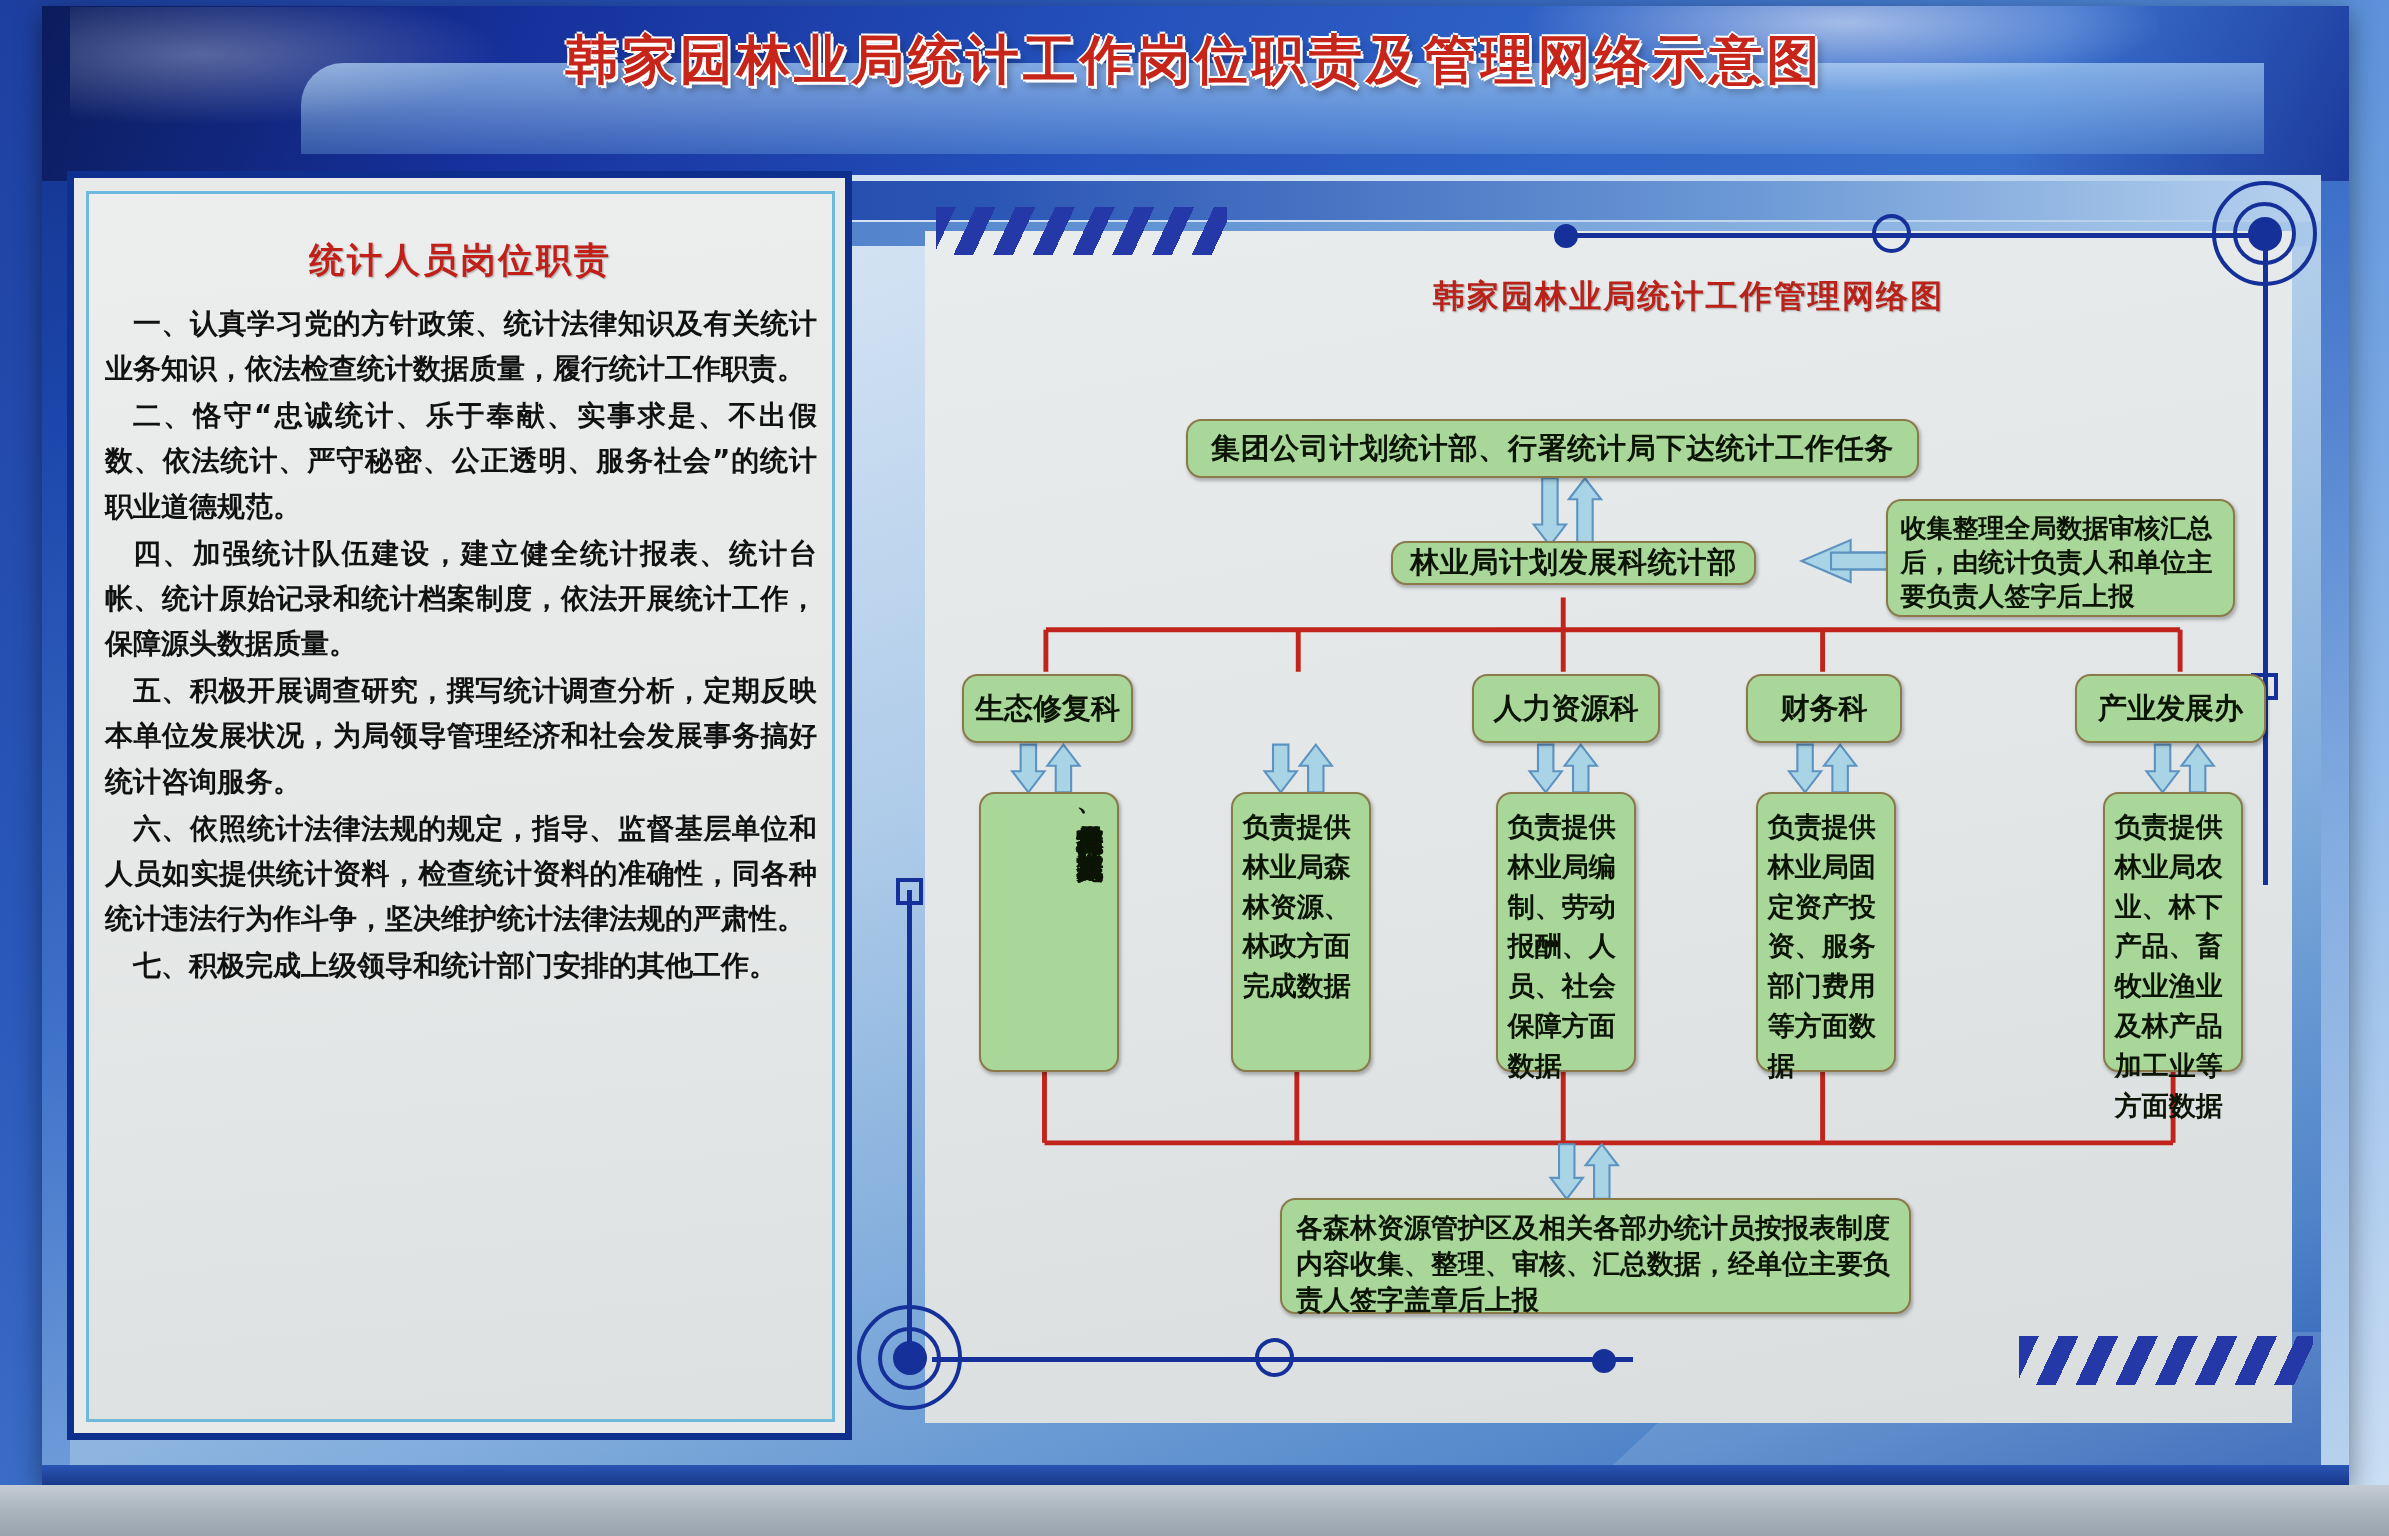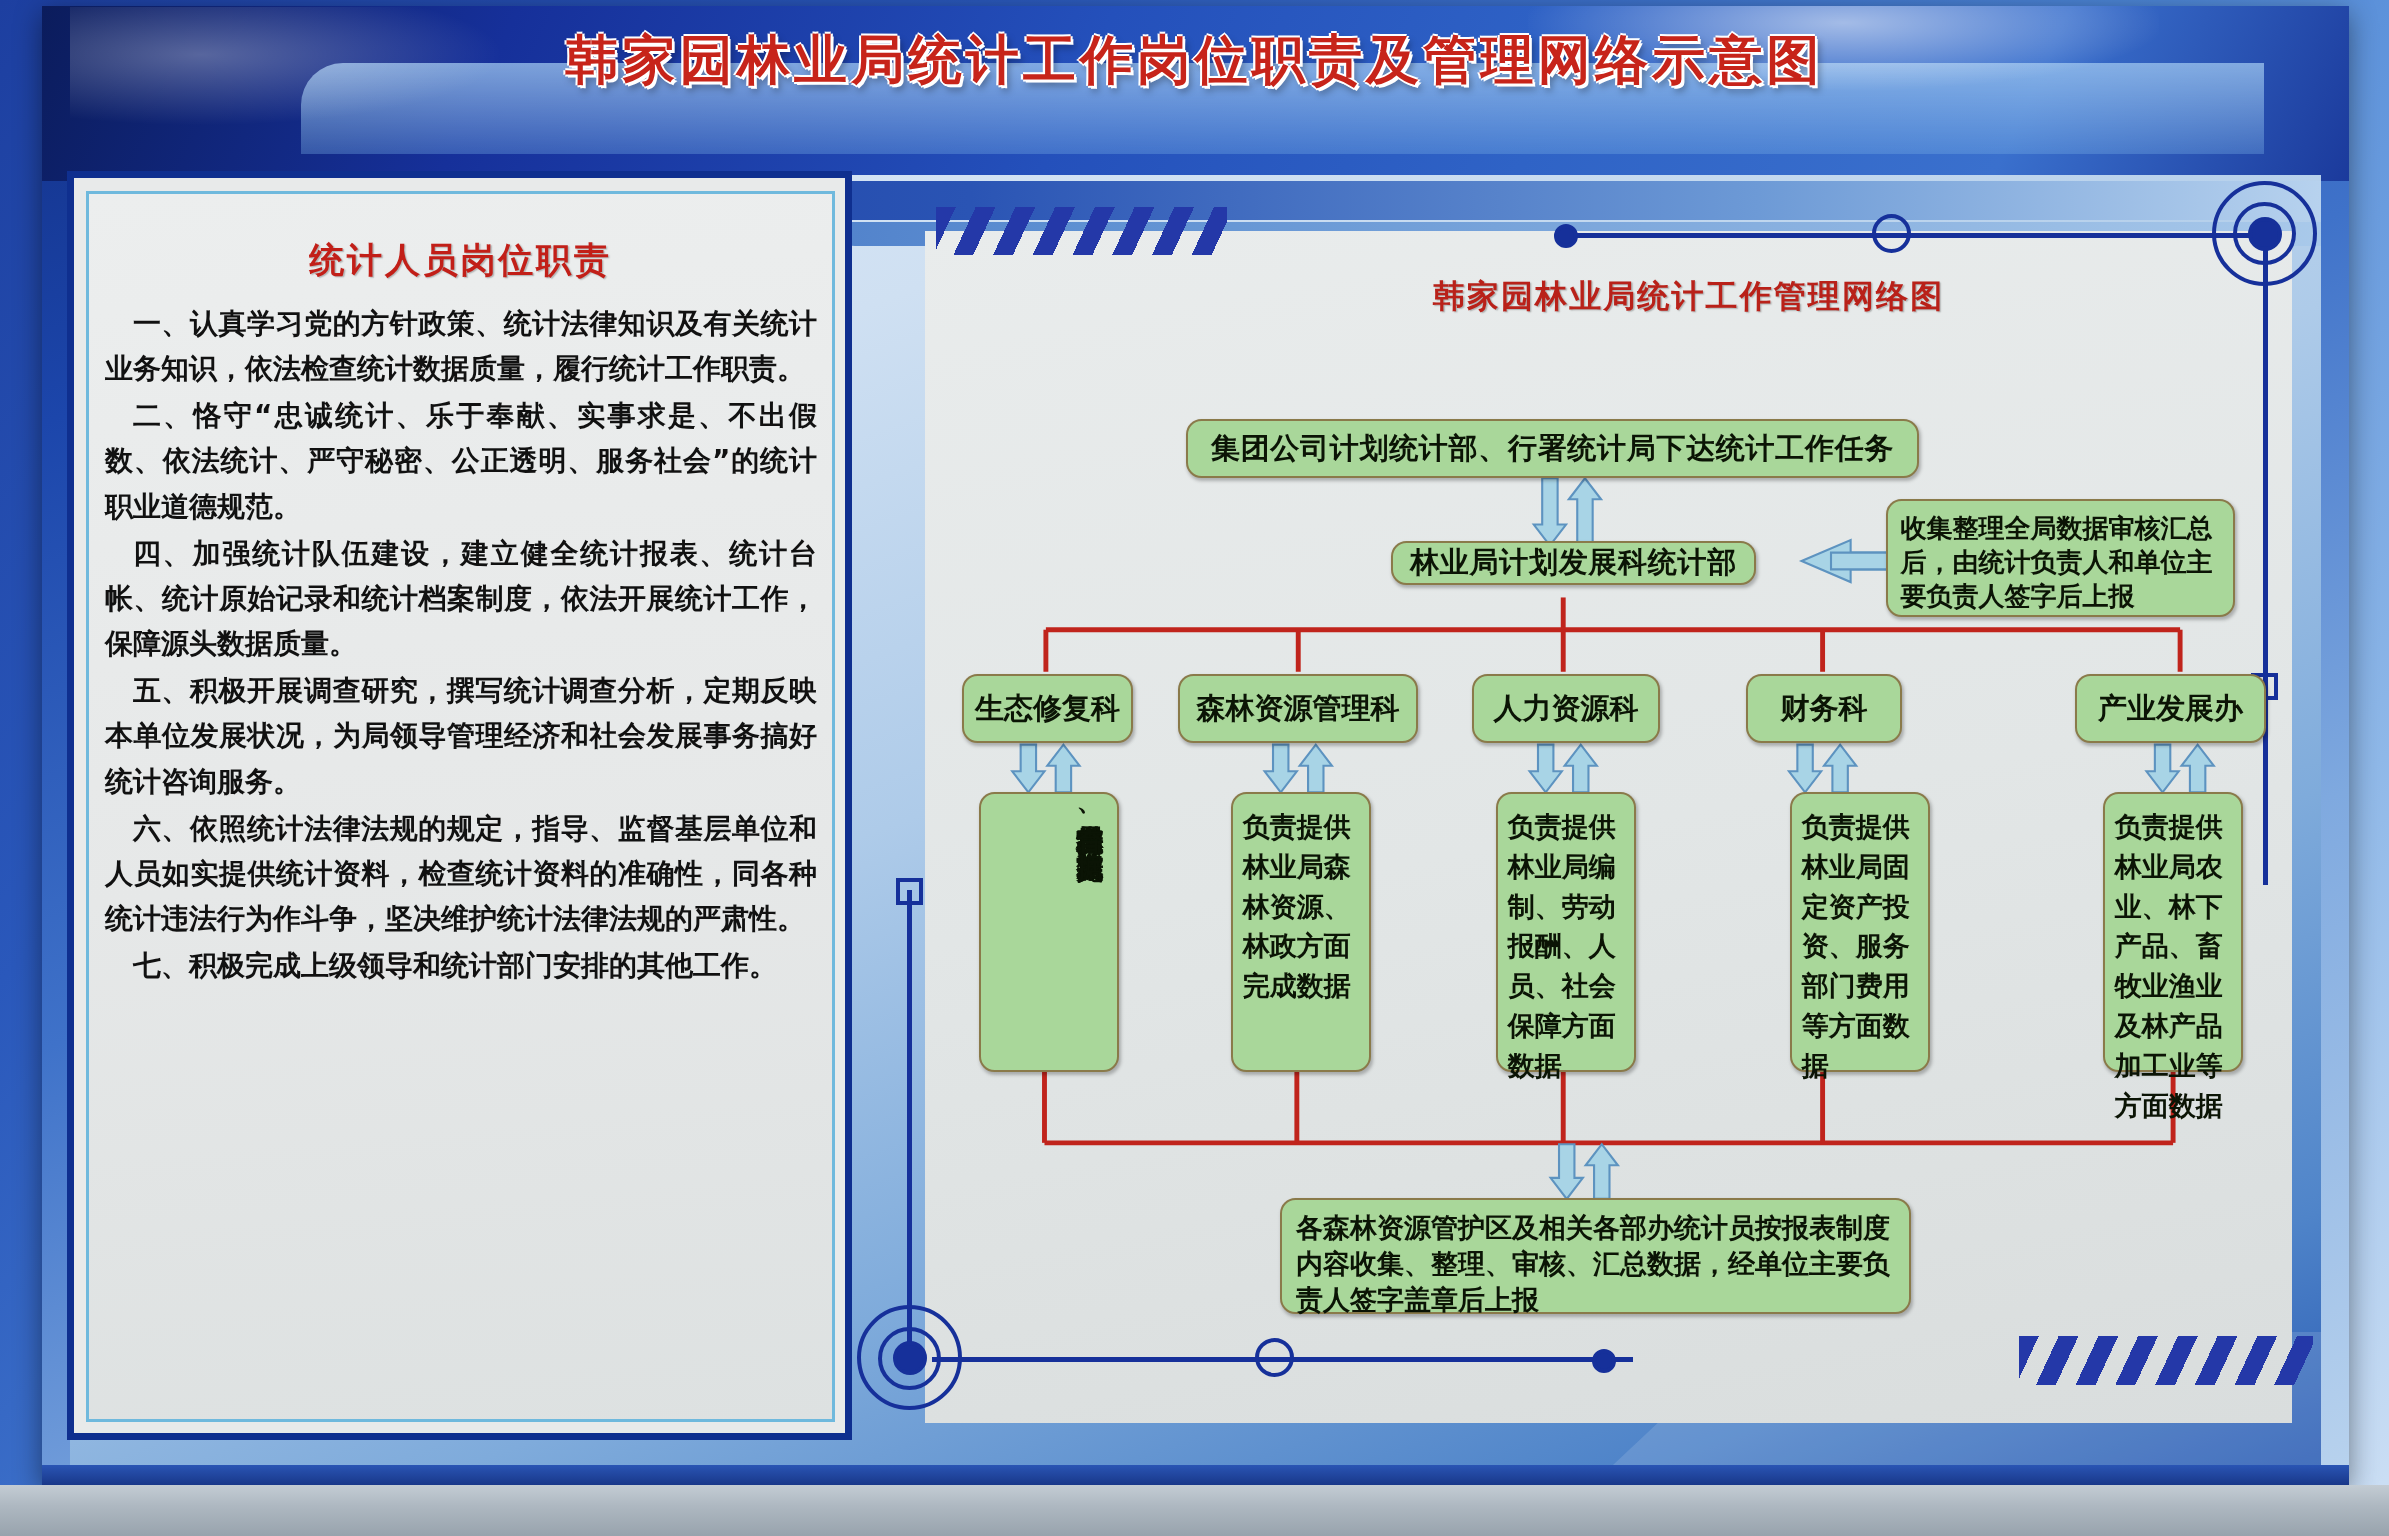--- a/index.html
+++ b/index.html
@@ -206,29 +206,28 @@
   </svg>
 
   <div class="gbox" style="left:1186px;top:419px;width:733px;height:59px;font-size:29px;letter-spacing:0.7px;">集团公司计划统计部、行署统计局下达统计工作任务</div>
 
   <div class="gbox" style="left:1391px;top:541px;width:365px;height:44px;font-size:29px;letter-spacing:0.7px;">林业局计划发展科统计部</div>
 
   <div class="gbox multi" style="left:1886px;top:499px;width:349px;height:118px;font-size:26px;display:block;
               padding:9.8px 12.6px;line-height:1.32;">收集整理全局数据审核汇总后，由统计负责人和单位主要负责人签字后上报</div>
 
   <div class="gbox" style="left:962px;top:674px;width:171px;height:69px;font-size:29px;">生态修复科</div>
-  <div class="gbox" style="left:1178px;top:674px;width:240px;height:69px;font-size:29px;">森林资源管理科</div>
   <div class="gbox" style="left:1472px;top:674px;width:188px;height:69px;font-size:29px;">人力资源科</div>
   <div class="gbox" style="left:1746px;top:674px;width:156px;height:69px;font-size:29px;">财务科</div>
   <div class="gbox" style="left:2075px;top:674px;width:191px;height:69px;font-size:29px;">产业发展办</div>
 
   <div class="gbox vert" style="left:979px;top:792px;width:140px;height:280px;font-size:27px;">负责提供林业局森林培育、苗木相关完成数据</div>
   <div class="gbox multi" style="left:1231px;top:792px;width:140px;height:280px;font-size:27px;display:block;padding:12.6px 9.8px;line-height:1.48;">负责提供林业局森林资源、林政方面完成数据</div>
   <div class="gbox multi" style="left:1496px;top:792px;width:140px;height:280px;font-size:27px;display:block;padding:12.6px 9.8px;line-height:1.48;">负责提供林业局编制、劳动报酬、人员、社会保障方面数据</div>
-  <div class="gbox multi" style="left:1756px;top:792px;width:140px;height:280px;font-size:27px;display:block;padding:12.6px 9.8px;line-height:1.48;margin-left:34px;">负责提供林业局固定资产投资、服务部门费用等方面数据</div>
+  <div class="gbox multi" style="left:1756px;top:792px;width:140px;height:280px;font-size:27px;display:block;padding:12.6px 9.8px;line-height:1.48;">负责提供林业局固定资产投资、服务部门费用等方面数据</div>
   <div class="gbox multi" style="left:2103px;top:792px;width:140px;height:280px;font-size:27px;display:block;padding:12.6px 9.8px;line-height:1.48;">负责提供林业局农业、林下产品、畜牧业渔业及林产品加工业等方面数据</div>
 
   <div class="gbox multi" style="left:1280px;top:1198px;width:631px;height:116px;font-size:27px;display:block;
               padding:9.8px 14px;line-height:1.34;">各森林资源管护区及相关各部办统计员按报表制度内容收集、整理、审核、汇总数据，经单位主要负责人签字盖章后上报</div>
 
   <div class="board-bottom-edge"></div>
   <div class="wall-bottom"></div>
 </div>
 
 

